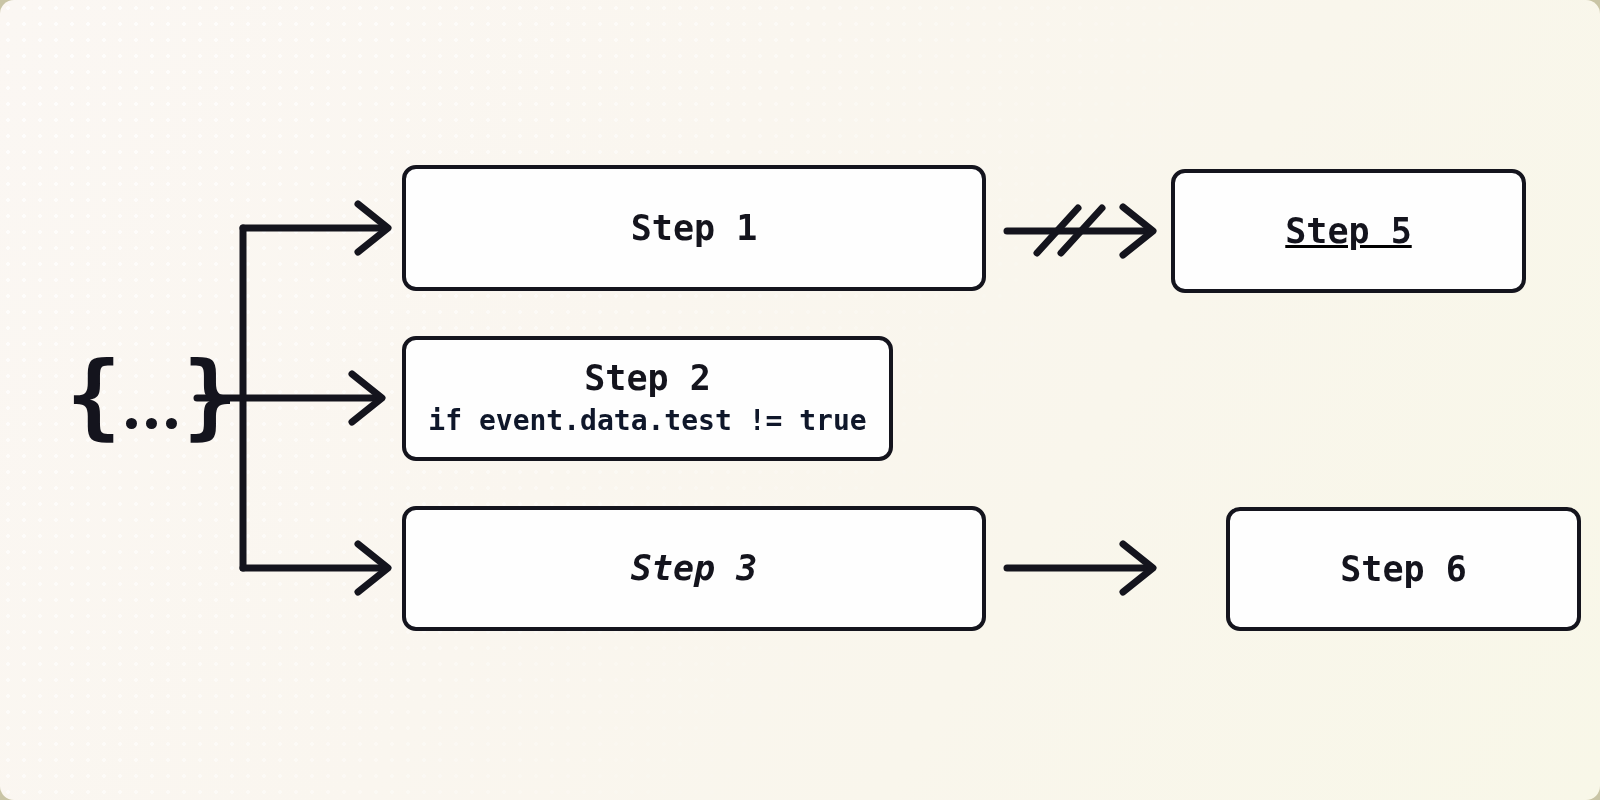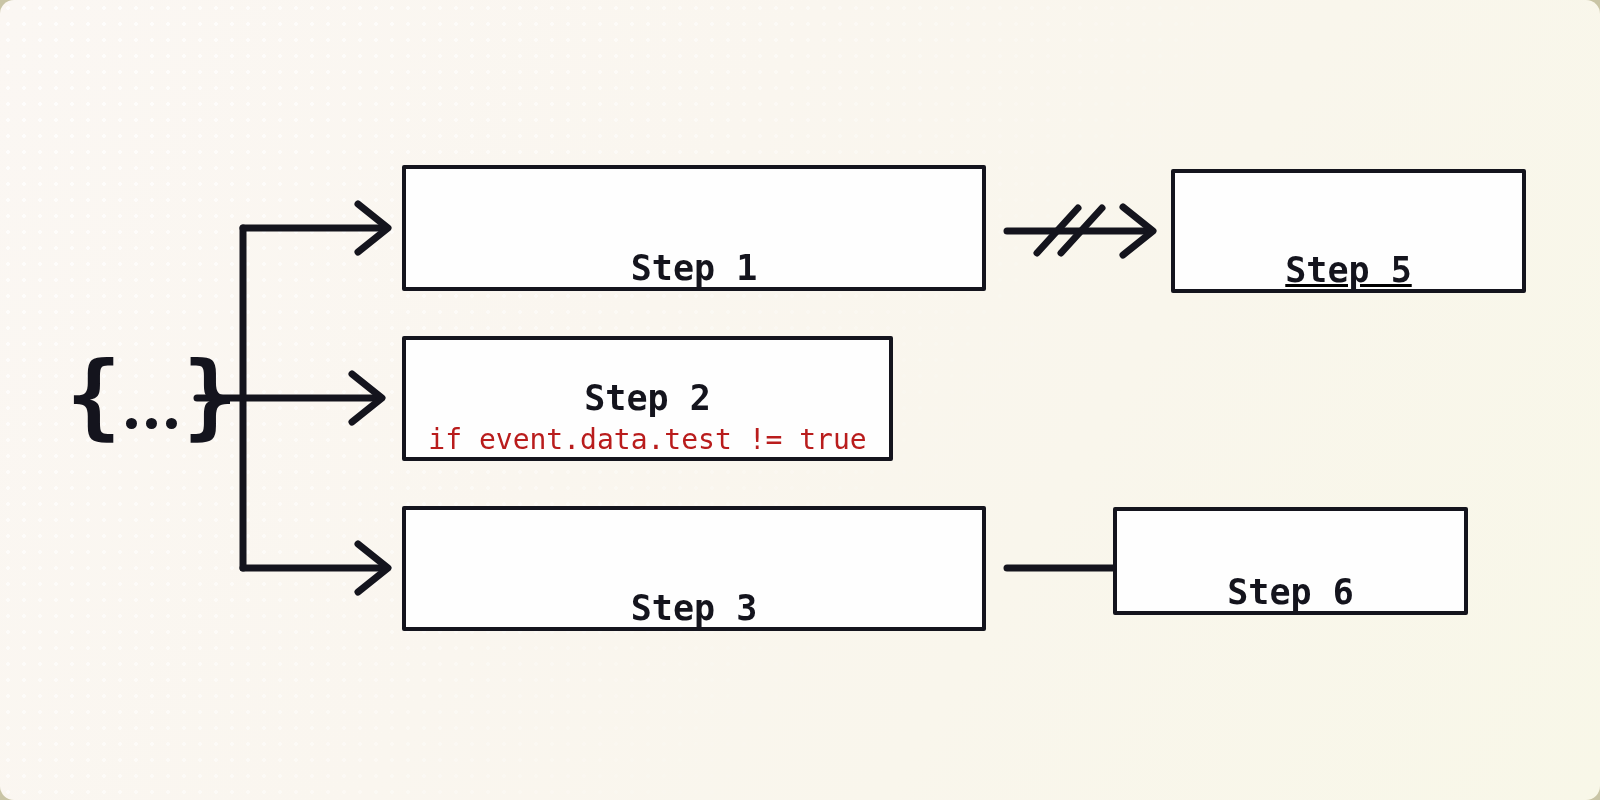--- a/index.html
+++ b/index.html
@@ -25,36 +25,36 @@
     -webkit-mask-image: linear-gradient(125deg, rgba(0,0,0,.9) 0%, rgba(0,0,0,.55) 35%, rgba(0,0,0,0) 62%);
             mask-image: linear-gradient(125deg, rgba(0,0,0,.9) 0%, rgba(0,0,0,.55) 35%, rgba(0,0,0,0) 62%);
     pointer-events: none;
   }
   .edges-svg { position: absolute; left: 0; top: 0; }
 
   .node {
     position: absolute;
     background: #fefefe;
     border: 4.5px solid #14141d;
-    border-radius: 2px;
+    border-radius: 14px;
     box-sizing: border-box;
     display: flex; flex-direction: column;
-    align-items: center; justify-content: flex-end;
+    align-items: center; justify-content: center;
   }
   .node-title {
     font-weight: bold;
     font-size: 35px;
     color: #14141d;
     line-height: 1.1;
     white-space: nowrap;
   }
   .node-subtitle {
     font-size: 28px;
-    font-weight: normal;
-    color: #b91c1c;
+    font-weight: bold;
+    color: #0f172a;
     line-height: 1.2;
     margin-top: 6px;
     white-space: nowrap;
   }
 
   
   .trigger {
     position: absolute;
     left: 66px; top: 351px;
     height: 92px;
@@ -120,24 +120,24 @@
 
   <div class="node" style="left:402px; top:165px; width:584px; height:126px;">
     <div class="node-title">Step 1</div>
   </div>
 
   <div class="node" style="left:402px; top:336px; width:491px; height:125px;">
     <div class="node-title">Step 2</div>
     <div class="node-subtitle">if event.data.test != true</div>
   </div>
 
-  <div class="node" style="left:402px; top:506px; width:584px; height:125px;">
+  <div class="node" style="left:402px; top:506px; width:584px; height:125px;font-style:italic;">
     <div class="node-title">Step 3</div>
   </div>
 
   <div class="node" style="left:1171px; top:169px; width:355px; height:124px;text-decoration:underline;">
     <div class="node-title">Step 5</div>
   </div>
 
-  <div class="node" style="left:1113px; top:507px; width:355px; height:108px;">
+  <div class="node" style="left:1226px; top:507px; width:355px; height:124px;">
     <div class="node-title">Step 6</div>
   </div>
 </div>
 
 </body></html>

